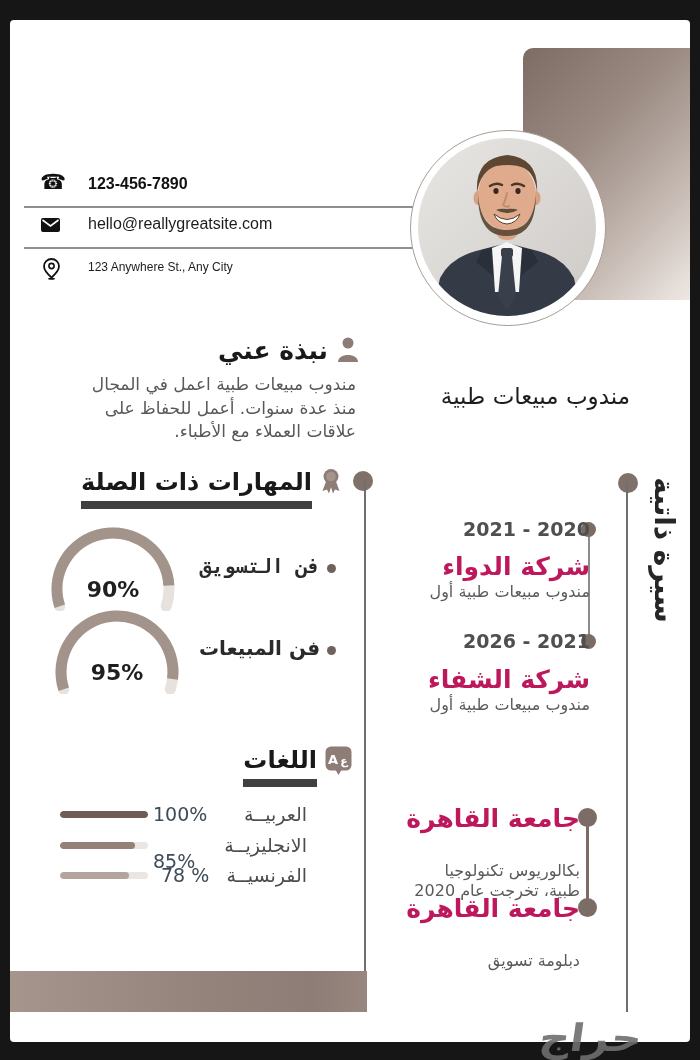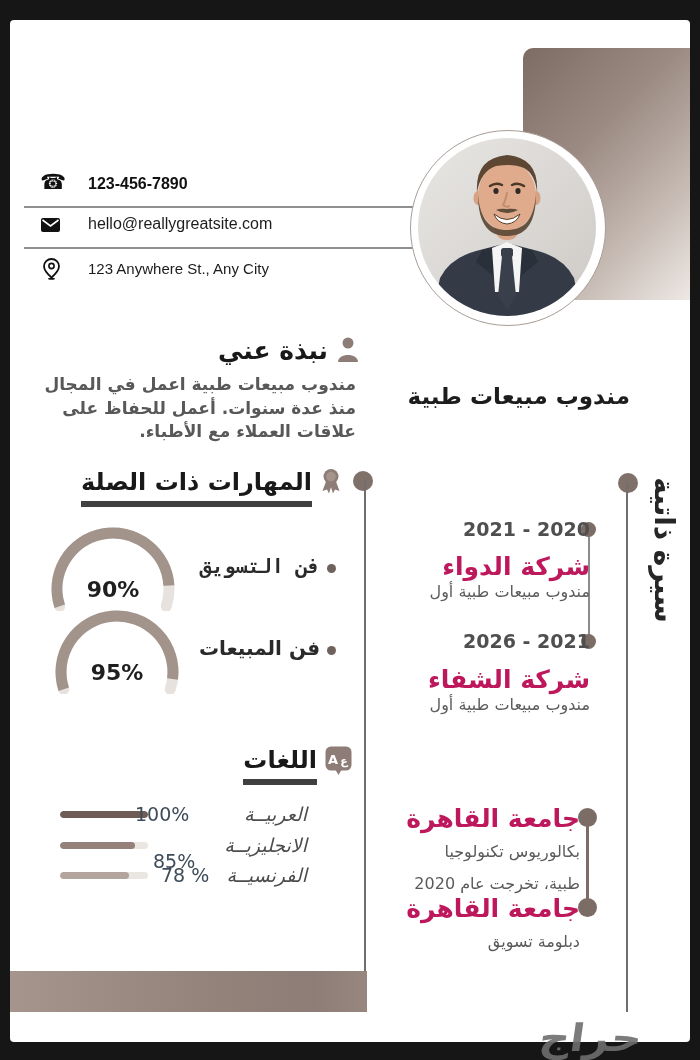--- a/index.html
+++ b/index.html
@@ -1,50 +1,50 @@
 <!DOCTYPE html>
 <html><head>
 <meta charset="utf-8">
 <style>
   html,body{margin:0;padding:0;}
   body{width:700px;height:1060px;position:relative;background:#161616;overflow:hidden;
        font-family:"DejaVu Sans",sans-serif;}
   .abs{position:absolute;}
   #page{position:absolute;left:10px;top:20px;width:680px;height:1022px;background:#ffffff;border-radius:4px;}
   .latin{font-family:"Liberation Sans","DejaVu Sans",sans-serif;}
-  .rtl{direction:rtl;font-weight:bold;}
+  .rtl{direction:rtl;}
   .ltr{direction:ltr;unicode-bidi:bidi-override;display:inline-block;}
   .hline{height:2px;background:#8f8f8f;}
   .decor-square{left:513px;top:28px;width:167px;height:252px;border-radius:10px 0 0 10px;
     background:linear-gradient(135deg,#7c6c64 0%,#9b8b83 38%,#c4b8b1 70%,#eee8e4 100%);z-index:1;}
   .photo-outer{left:400px;top:110px;width:194px;height:194px;border-radius:50%;background:#fff;
     border:1px solid #a89d95;z-index:5;}
   .photo-inner{position:absolute;left:7px;top:7px;width:178px;height:178px;border-radius:50%;overflow:hidden;}
   .name{left:320px;top:313px;width:300px;text-align:right;font-size:31px;font-weight:bold;color:#161616;z-index:6;}
   .jobtitle{left:320px;top:363px;width:300px;text-align:right;font-size:23px;color:#1d1d1d;z-index:6;}
   .h-row{display:flex;direction:rtl;align-items:flex-start;gap:8px;}
-  .head-txt{font-size:24px;font-weight:bold;color:#191919;border-bottom:6px solid #404040;padding-bottom:5px;}
+  .head-txt{font-size:24px;font-weight:bold;color:#191919;border-bottom:8px solid #404040;padding-bottom:5px;}
   .head-txt.nounder{border-bottom:none;}
   .about-head{left:150px;top:316px;width:200px;}
   .about-head .head-txt{font-size:25px;}
   .about-text{left:20px;top:353px;width:326px;text-align:right;font-size:17px;line-height:23.5px;
     color:#585858;white-space:pre-line;}
   .tl-dot{border-radius:50%;background:#7f706a;}
   .tl-line{background:#716e6c;}
   .skill-label{width:160px;text-align:right;font-size:20px;font-weight:bold;color:#2a2a2a;direction:rtl;}
   .bullet{width:9px;height:9px;border-radius:50%;background:#6f615b;}
   .g-track{fill:none;stroke:#e7e2de;stroke-width:11;stroke-linecap:round;}
   .g-value{fill:none;stroke:#a2938b;stroke-width:11;stroke-linecap:butt;}
   .g-text{font-size:22px;font-weight:bold;fill:#1f1f1f;text-anchor:middle;font-family:"DejaVu Sans",sans-serif;}
   .dates{font-size:19px;font-weight:bold;color:#4f4f4f;}
   .company{font-size:25px;font-weight:bold;color:#be185d;}
   .role{font-size:16px;color:#5c5c5c;}
   .entry{text-align:right;direction:rtl;}
-  .edu-detail{font-size:16px;line-height:32px;color:#5a5a5a;white-space:pre-line;}
-  .lang-label{font-size:19px;color:#4c4c4c;text-align:right;direction:rtl;font-style:italic;}
+  .edu-detail{font-size:16px;line-height:20px;color:#5a5a5a;white-space:pre-line;margin-top:25px;}
+  .lang-label{font-size:19px;color:#4c4c4c;text-align:right;direction:rtl;}
   .lang-pct{font-size:19px;color:#3e4b58;}
   .bar-track{height:7px;border-radius:4px;background:#eae6e2;overflow:hidden;}
   .bar-fill{height:100%;border-radius:4px;}
   .side-label{left:554px;top:512px;width:200px;height:36px;line-height:36px;text-align:center;
     transform:rotate(90deg);font-size:28px;font-weight:600;color:#262626;direction:rtl;letter-spacing:1px;}
   .bottom-bar{left:0;top:951px;width:357px;height:41px;
     background:linear-gradient(90deg,#a5958c 0%,#93837b 55%,#8d7d76 85%,#97877f 100%);}
   .watermark{left:545px;top:1016px;font-size:38px;font-weight:bold;color:#6e6e6e;
     transform:skewX(-8deg) scaleX(1.12);z-index:9;direction:rtl;opacity:.9;}
 </style>
@@ -101,21 +101,21 @@
   <div class="abs latin" style="left:78px;top:195px;font-size:16px;color:#1c1c1c;">hello@reallygreatsite.com</div>
   <div class="abs hline" style="left:14px;top:227px;width:392px;"></div>
 
   <div class="abs" style="left:33px;top:238px;">
     <svg width="17" height="22" viewBox="0 0 17 22">
         <path d="M8.5,1 C12.6,1 16,4.3 16,8.3 C16,13 8.5,19.5 8.5,19.5 C8.5,19.5 1,13 1,8.3 C1,4.3 4.4,1 8.5,1 Z" fill="none" stroke="#111" stroke-width="1.8"></path>
         <circle cx="8.5" cy="8" r="2.6" fill="none" stroke="#111" stroke-width="1.6"></circle>
         <ellipse cx="8.5" cy="20.8" rx="3.4" ry="1" fill="#111"></ellipse>
       </svg>
   </div>
-  <div class="abs latin" style="left:78px;top:240px;font-size:15px;color:#1c1c1c;">123 Anywhere St., Any City</div>
+  <div class="abs latin" style="left:78px;top:240px;font-size:12px;color:#1c1c1c;">123 Anywhere St., Any City</div>
 
   <div class="abs jobtitle rtl">مندوب مبيعات طبية</div>
 
   <div class="abs about-head h-row">
     <span>
       <svg width="24" height="26" viewBox="0 0 24 26">
           <circle cx="12" cy="7" r="5.5" fill="#8d7d76"></circle>
           <path d="M2,26 C2,16.5 22,16.5 22,26 Z" fill="#8d7d76"></path>
         </svg>
     </span>
@@ -192,21 +192,21 @@
           <text x="8" y="17.5" font-size="13" font-weight="bold" fill="#fff" text-anchor="middle" font-family="DejaVu Sans,sans-serif">A</text>
           <text x="19" y="18.5" font-size="11" font-weight="bold" fill="#fff" text-anchor="middle" font-family="DejaVu Sans,sans-serif">ع</text>
         </svg>
     </span>
     <span class="head-txt">اللغات</span>
   </div>
 
   <div class="abs bar-track" style="left:50px;top:791px;width:88px;">
       <div class="bar-fill" style="width: 100%; background: rgb(110, 92, 85);"></div>
     </div>
-  <div class="abs lang-pct ltr" style="left:125px;top:783px;text-align:center;">100%</div>
+  <div class="abs lang-pct ltr" style="left:143px;top:783px;text-align:center;">100%</div>
   <div class="abs lang-label" style="left:195px;top:783px;width:102px;">العربيــة</div>
 
   <div class="abs bar-track" style="left:50px;top:822px;width:88px;">
       <div class="bar-fill" style="width: 85%; background: rgb(147, 129, 122);"></div>
     </div>
   <div class="abs lang-pct ltr" style="left:143px;top:814px;margin-top:16px;">85%</div>
   <div class="abs lang-label" style="left:195px;top:814px;width:102px;">الانجليزيــة</div>
 
   <div class="abs bar-track" style="left:50px;top:852px;width:88px;">
       <div class="bar-fill" style="width: 78%; background: rgb(179, 165, 158);"></div>

